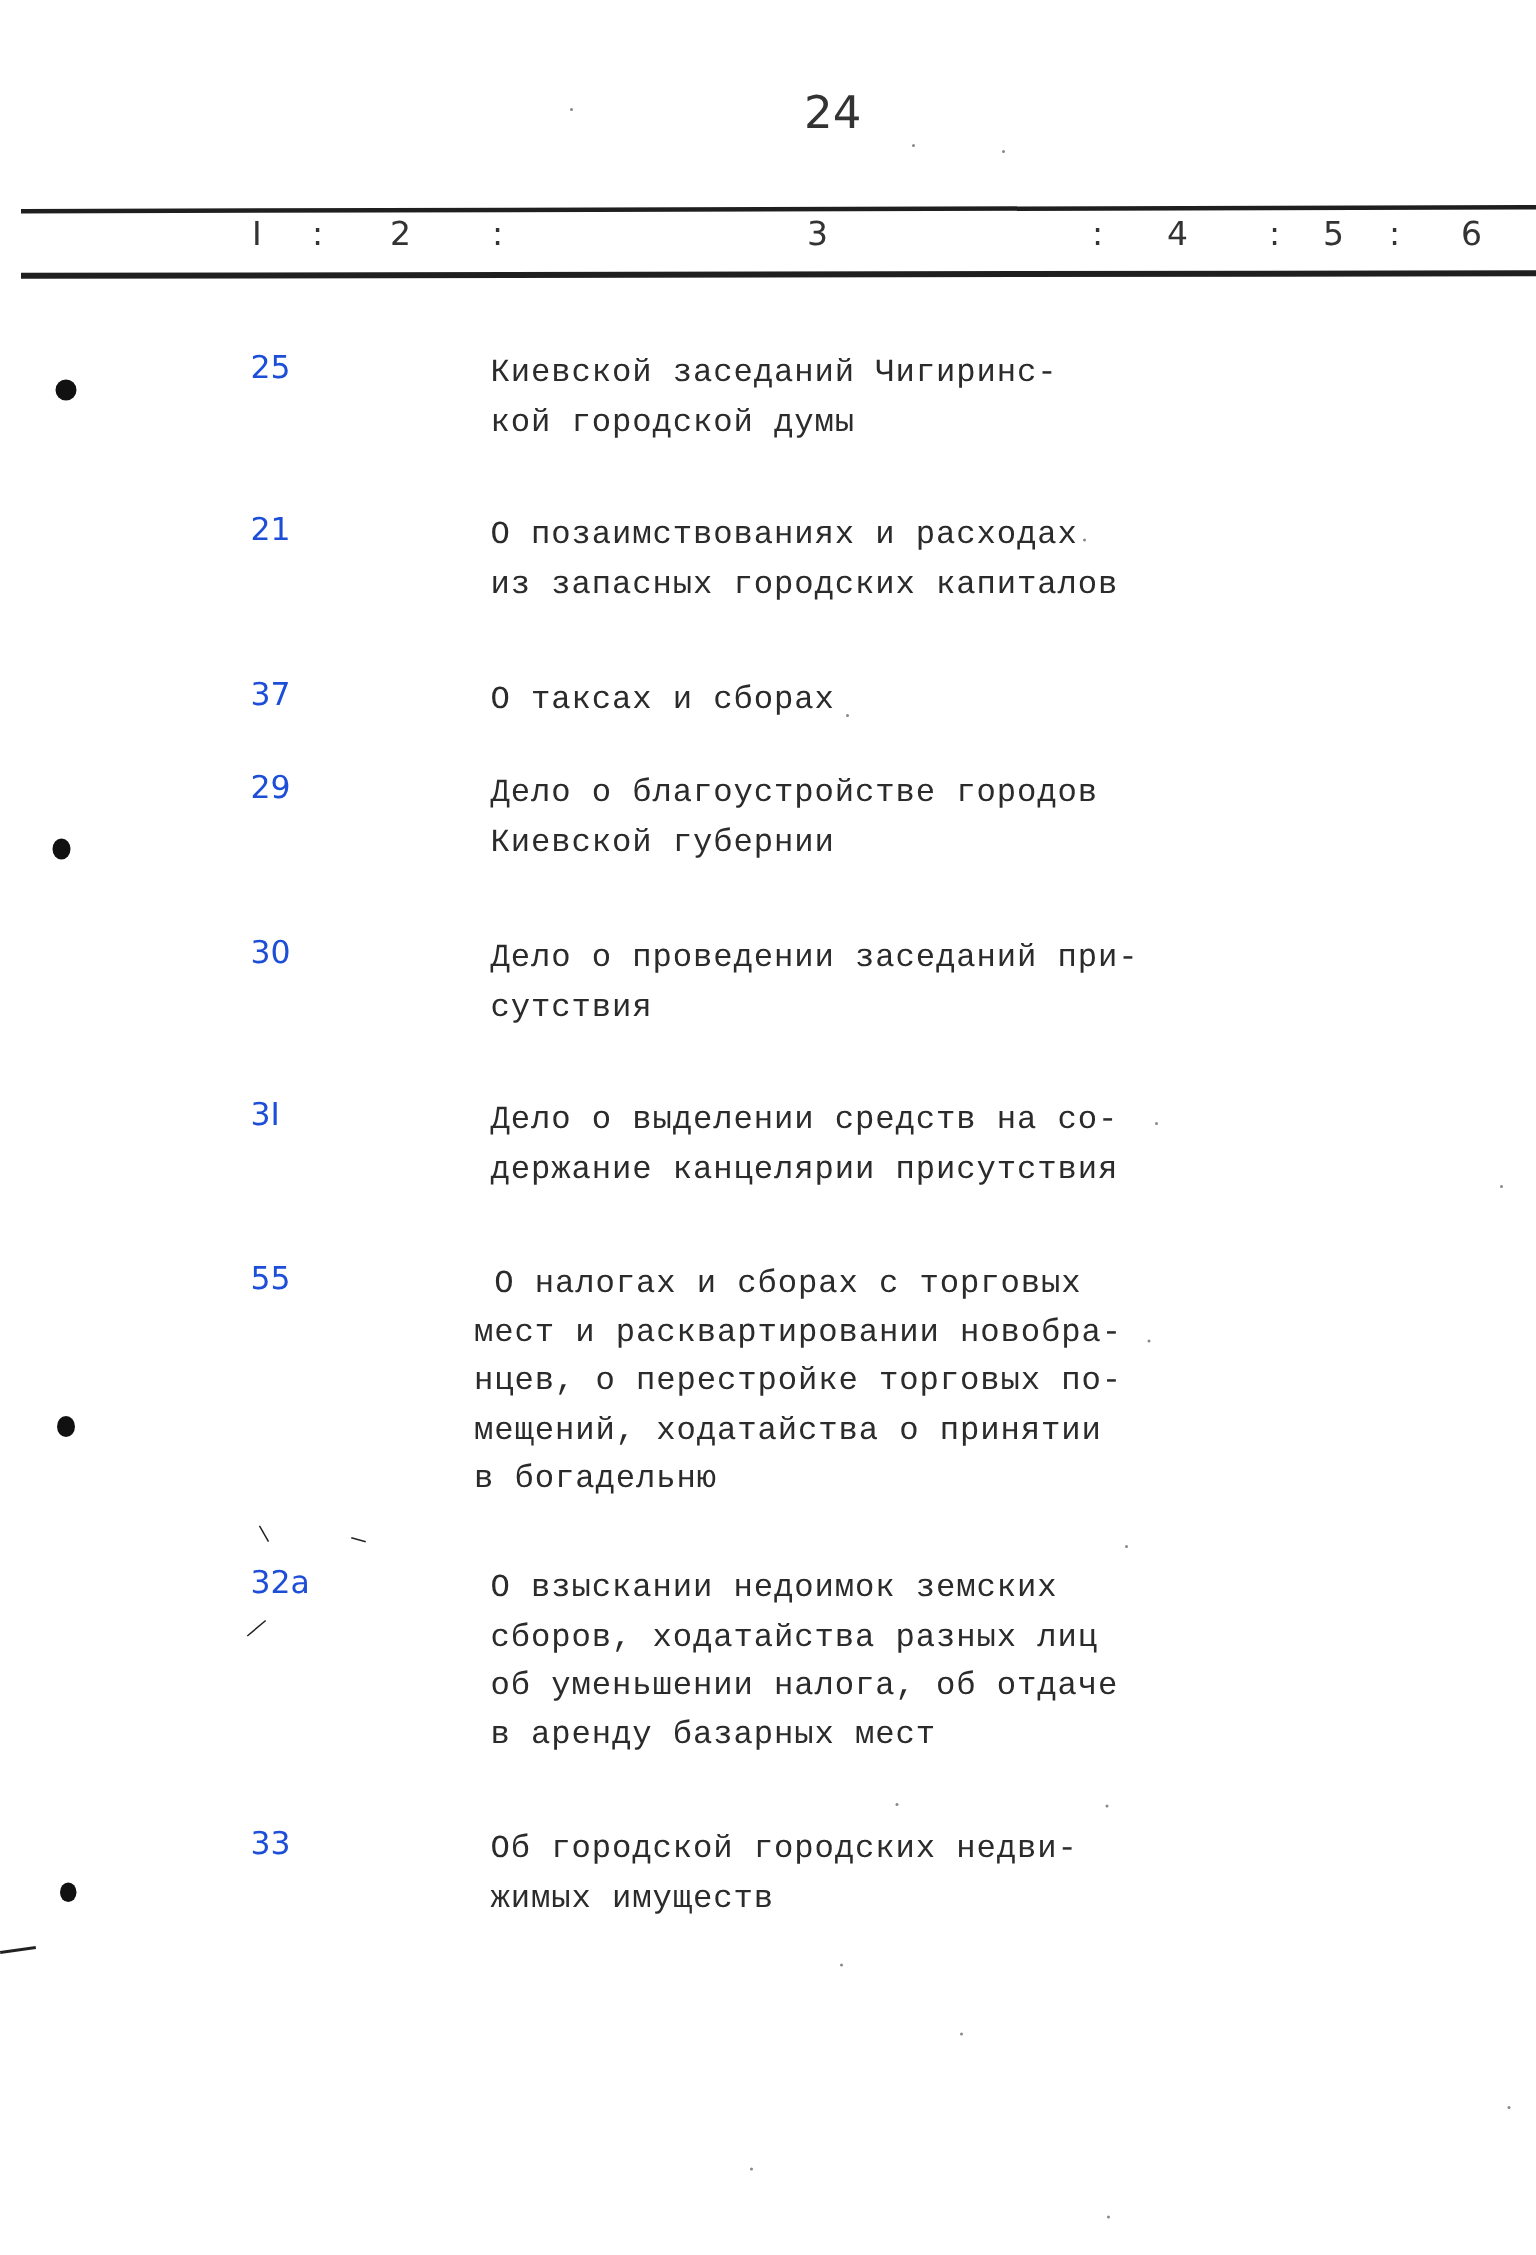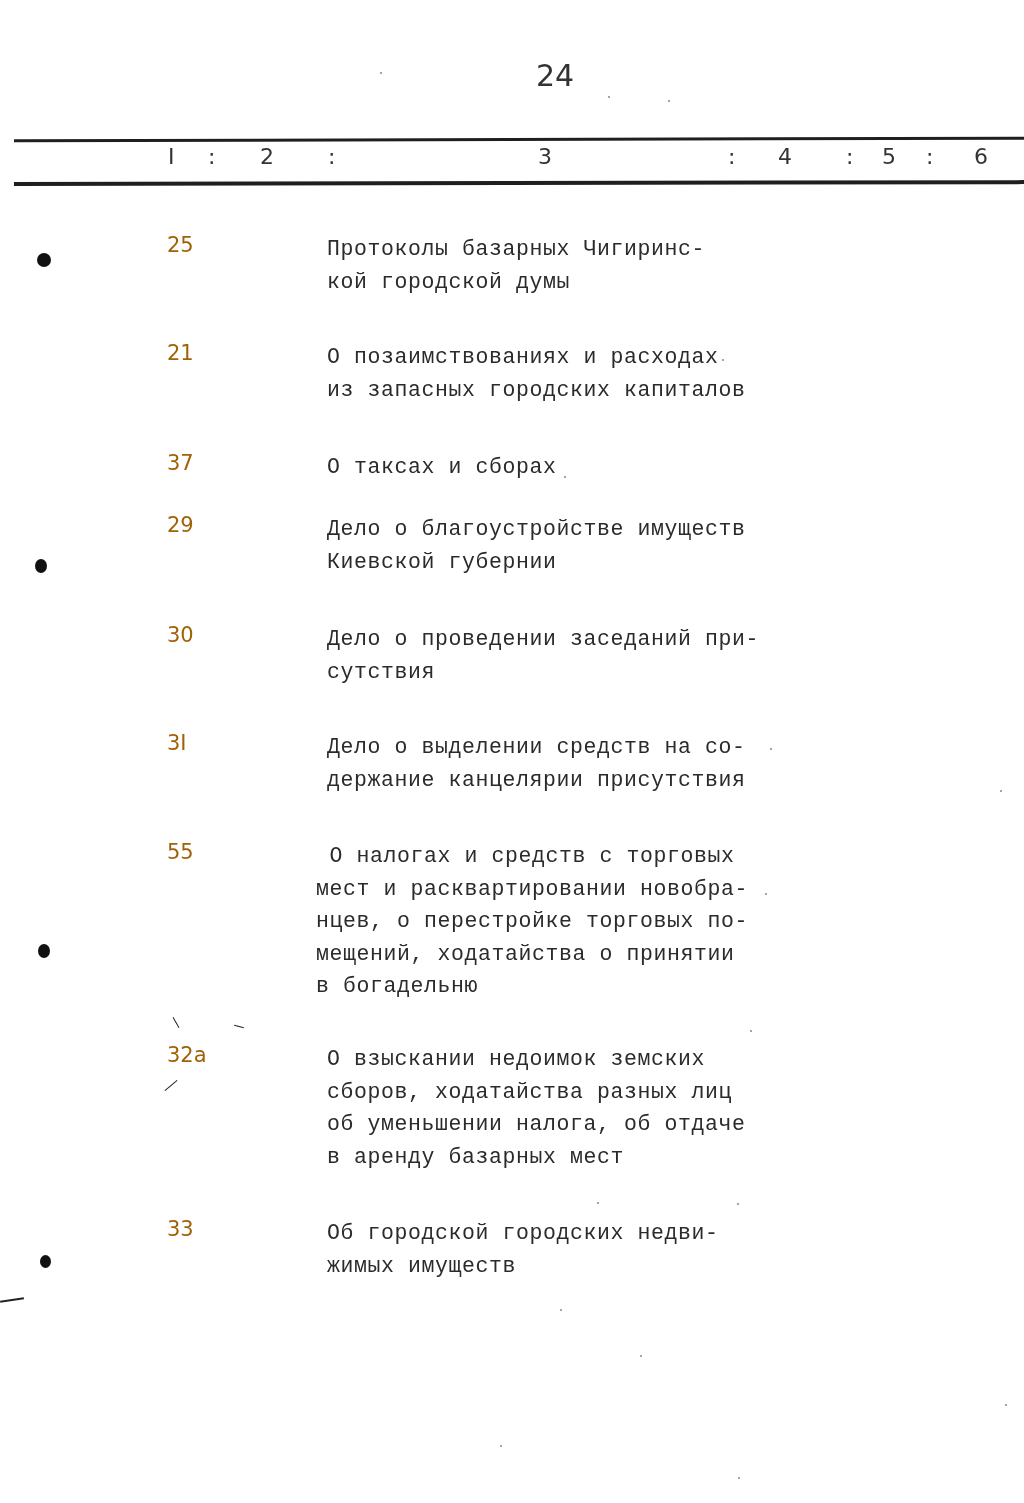--- a/index.html
+++ b/index.html
@@ -51,21 +51,21 @@
       position: absolute;
       left: 0;
       width: 1024px;
     }
     .entry .num {
       position: absolute;
       left: 167px;
       top: 0;
       font-family: "DejaVu Sans", sans-serif;
       font-size: 21px;
-      color: #a16207;
+      color: #1d4ed8;
     }
     .entry .title {
       position: absolute;
       left: 327px;
       top: 0;
       font-size: 21.5px;
       line-height: 32.5px;
       letter-spacing: 0.6px;
       white-space: pre;
       color: #2b2b2b;
@@ -107,56 +107,56 @@
   <span style="left:728px">:</span>
   <span style="left:778px">4</span>
   <span style="left:846px">:</span>
   <span style="left:882px">5</span>
   <span style="left:926px">:</span>
   <span style="left:974px">6</span>
 </div>
 
 <div class="entry" style="top:233px">
   <span class="num">25</span>
-  <span class="title">Протоколы базарных Чигиринс-
+  <span class="title">Киевской заседаний Чигиринс-
 кой городской думы</span>
 </div>
 
 <div class="entry" style="top:341px">
   <span class="num">21</span>
   <span class="title">О позаимствованиях и расходах
 из запасных городских капиталов</span>
 </div>
 
 <div class="entry" style="top:451px">
   <span class="num">37</span>
   <span class="title">О таксах и сборах</span>
 </div>
 
 <div class="entry" style="top:513px">
   <span class="num">29</span>
-  <span class="title">Дело о благоустройстве имуществ
+  <span class="title">Дело о благоустройстве городов
 Киевской губернии</span>
 </div>
 
 <div class="entry" style="top:623px">
   <span class="num">30</span>
   <span class="title">Дело о проведении заседаний при-
 сутствия</span>
 </div>
 
 <div class="entry" style="top:731px">
   <span class="num">3I</span>
   <span class="title">Дело о выделении средств на со-
 держание канцелярии присутствия</span>
 </div>
 
 <div class="entry" style="top:840px">
   <span class="num">55</span>
-  <span class="title shift"> О налогах и средств с торговых
+  <span class="title shift"> О налогах и сборах с торговых
 мест и расквартировании новобра-
 нцев, о перестройке торговых по-
 мещений, ходатайства о принятии
 в богадельню</span>
 </div>
 
 <div class="entry" style="top:1043px">
   <span class="num">32а</span>
   <span class="title">О взыскании недоимок земских
 сборов, ходатайства разных лиц

